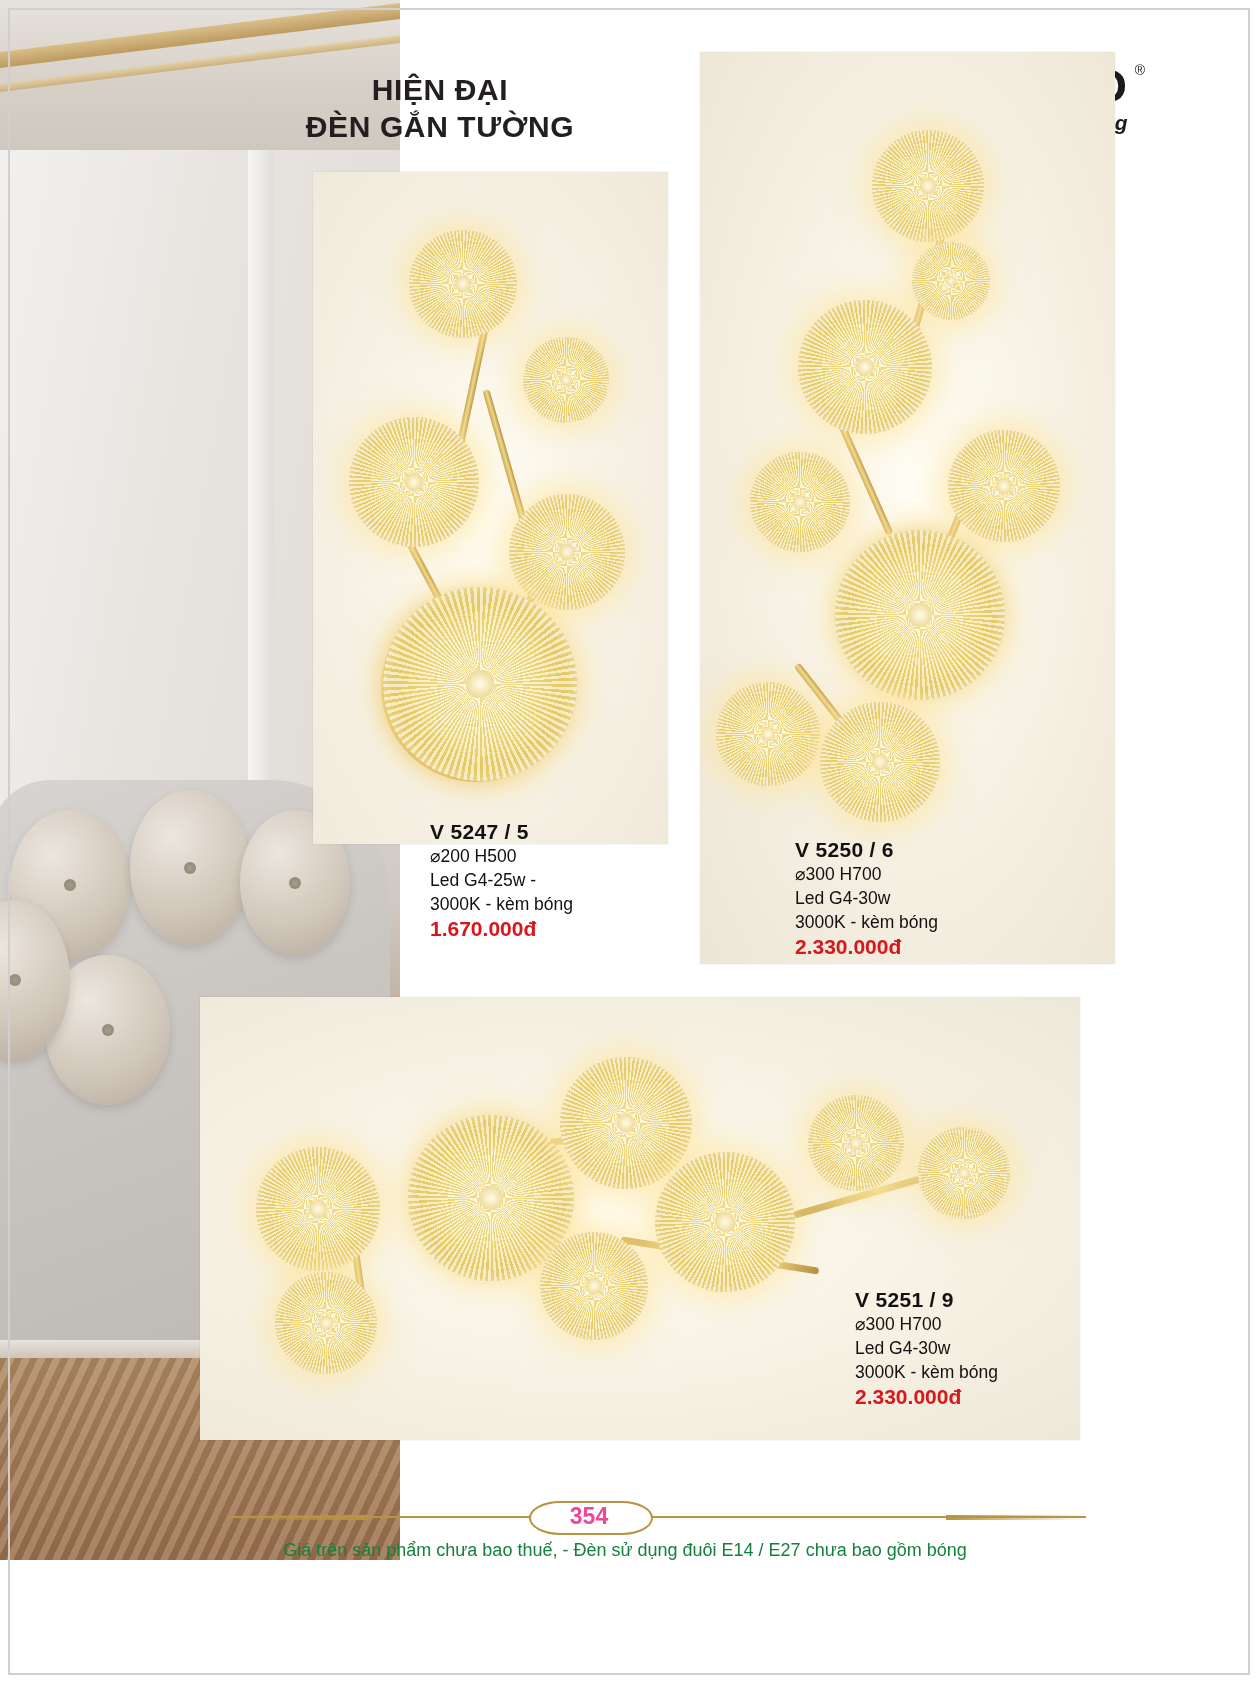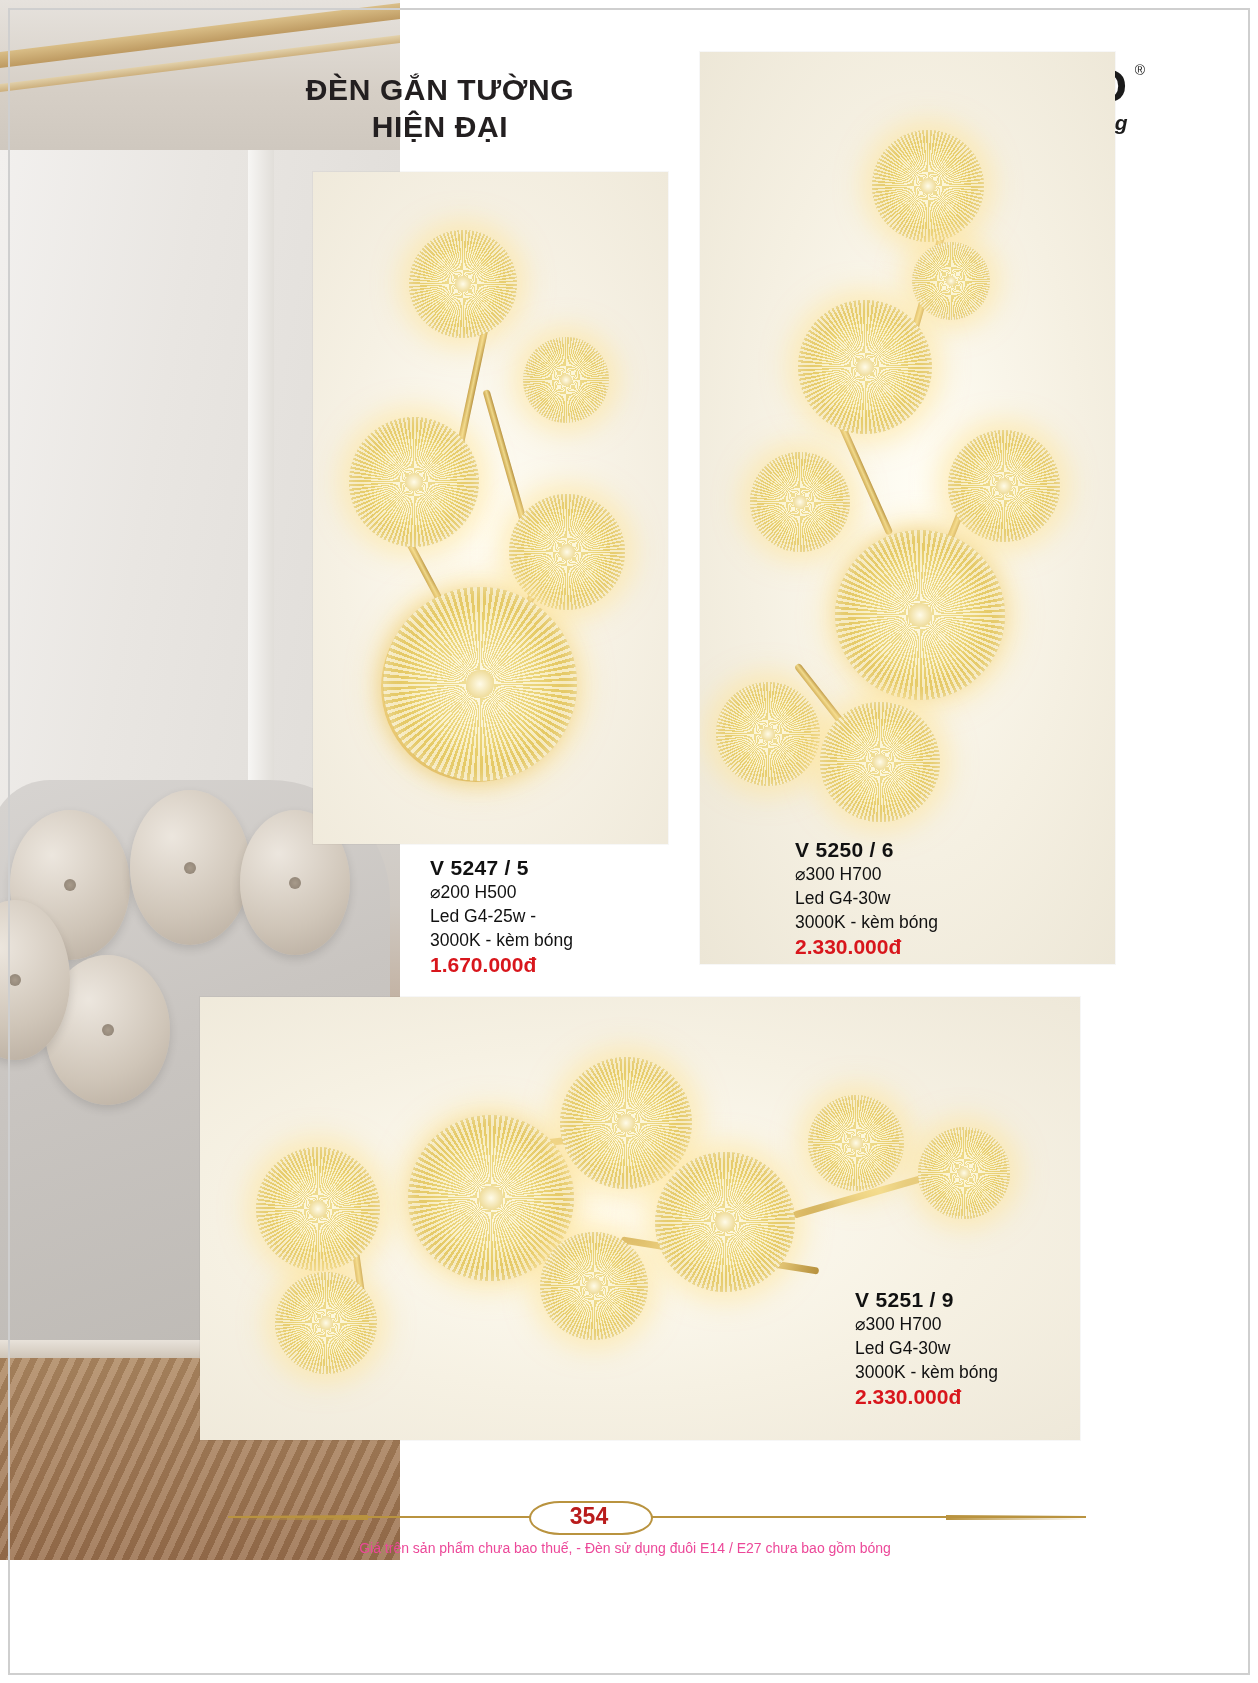--- a/index.html
+++ b/index.html
@@ -140,21 +140,21 @@
     position:absolute;border-radius:50%;
     background:radial-gradient(circle at 40% 35%,#f7e8b4,#d9b457 60%,#b98f38 100%);
     box-shadow:0 0 18px rgba(210,170,80,.6);
   }
 
   
   .caption{position:absolute;color:#111;}
   .caption .code{font-size:21px;font-weight:bold;letter-spacing:.3px;}
   .caption .spec{font-size:17.5px;line-height:1.32;margin-top:1px;}
   .caption .price{font-size:21px;font-weight:bold;color:#d8161c;margin-top:1px;}
-  .c1{left:430px;top:856px;}
+  .c1{left:430px;top:820px;}
   .c2{left:795px;top:838px;}
   .c3{left:855px;top:1288px;}
 
   
   .footer-rule{
     position:absolute;left:228px;top:1516px;width:858px;height:0;
     border-top:2px solid #b9933f;
   }
   .footer-rule:before,.footer-rule:after{
     content:"";position:absolute;top:-3px;width:140px;height:5px;
@@ -164,25 +164,25 @@
   .page-num{
     position:absolute;left:529px;top:1495px;width:120px;height:44px;
     text-align:center;
   }
   .page-num .diamond{
     position:absolute;left:0;top:6px;width:120px;height:30px;
     border:2px solid #b9933f;border-radius:50%/100%;
     background:#fff;
   }
   .page-num .num{
-    position:relative;display:block;line-height:42px;font-size:23px;font-weight:bold;color:#b91c1c;
+    position:relative;display:block;line-height:42px;font-size:23px;font-weight:bold;color:#ec4899;
   }
   .footer-note{
     position:absolute;left:0;right:8px;top:1540px;text-align:center;
-    font-size:14px;color:#ec4899;
+    font-size:18px;color:#15803d;
   }
 </style>
 </head>
 <body>
 
 <div class="page">
 
   <div class="bg-photo">
     <div class="bg-ceiling"></div>
     <div class="bg-wall"></div>
@@ -197,22 +197,22 @@
 
   </div>
 
   <div class="page-border"></div>
   <div class="corner tl"></div>
   <div class="corner tr"></div>
   <div class="corner bl"></div>
   <div class="corner br"></div>
 
   <div class="title-block">
+    <div class="line">HIỆN ĐẠI</div>
     <div class="line">ĐÈN GẮN TƯỜNG</div>
-    <div class="line">HIỆN ĐẠI</div>
   </div>
 
   <div class="brand">
     <div class="name">
       <span>SANO</span>
       <span class="reg">®</span>
     </div>
     <div class="sub">Lighting</div>
   </div>
 

